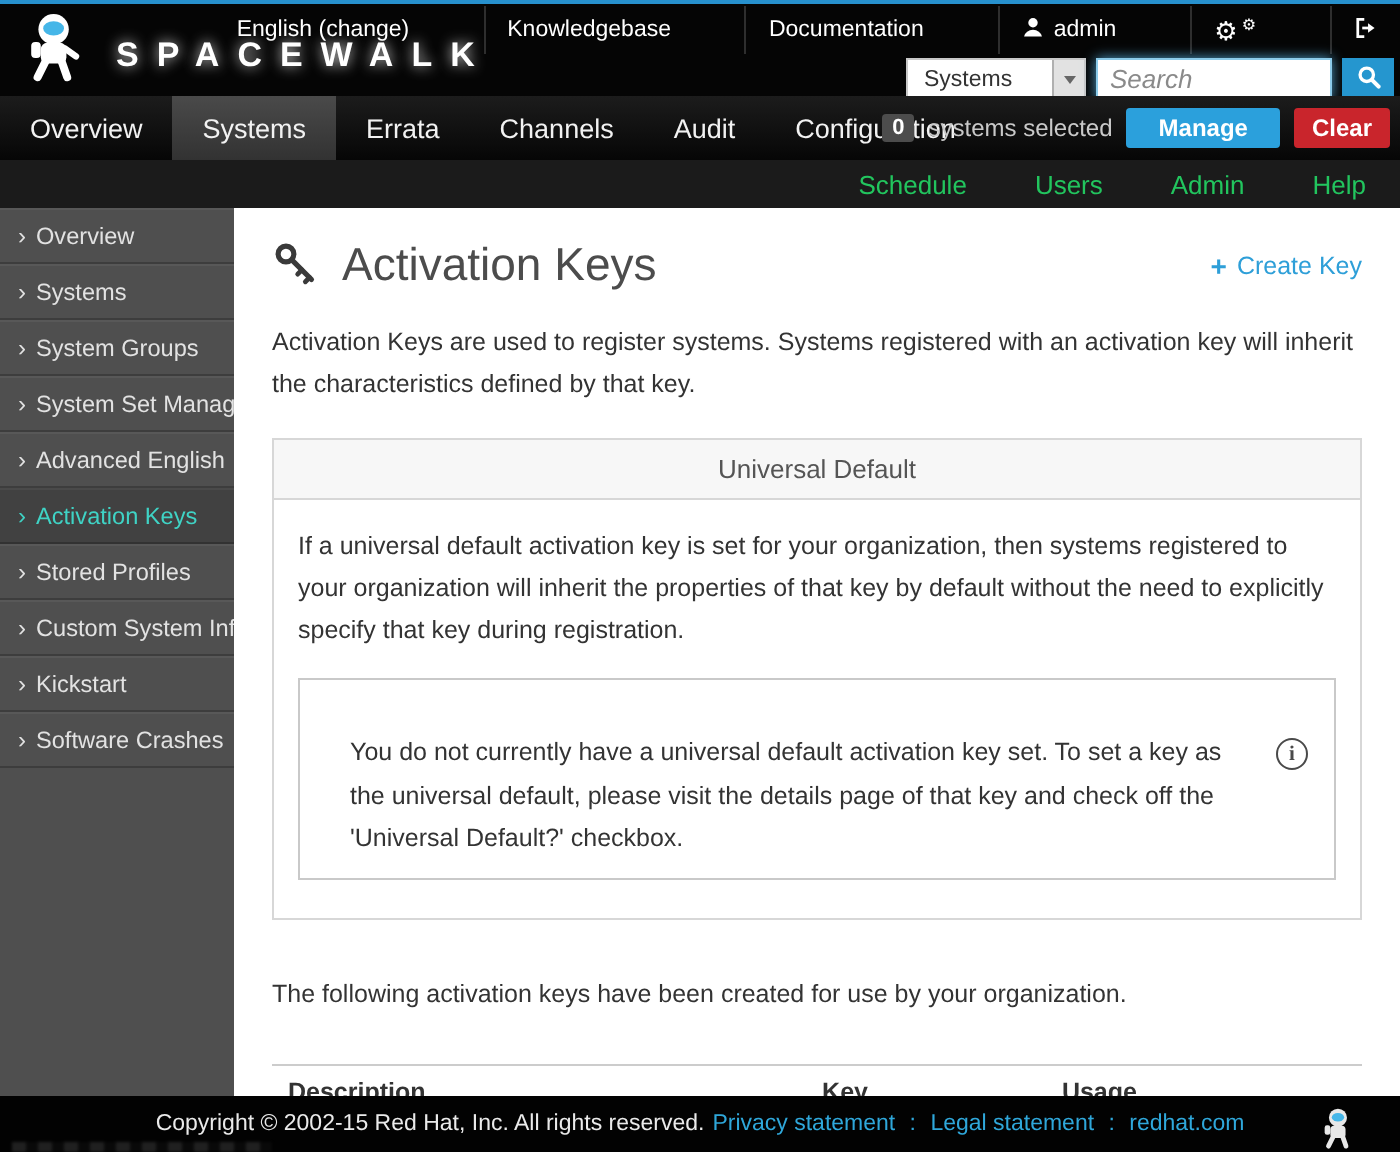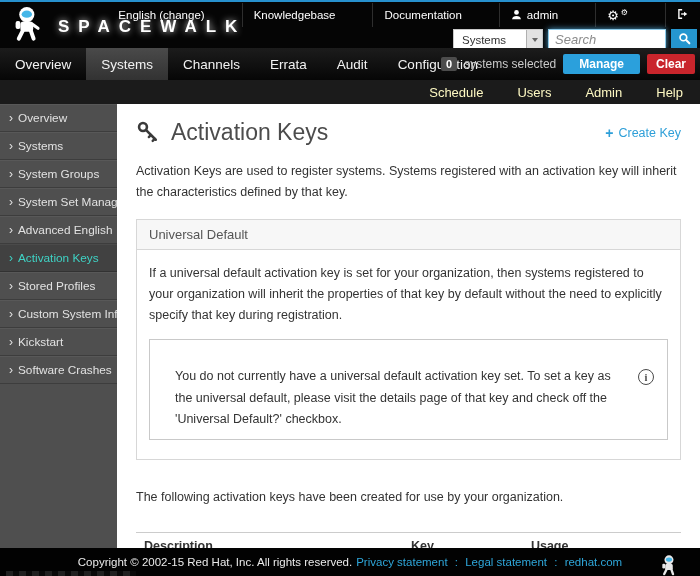--- a/index.html
+++ b/index.html
@@ -38,21 +38,21 @@
   .tab.active { background:linear-gradient(#4a4a4a,#323232); }
   .nav-right { position:absolute; right:5px; top:0; height:32px; display:flex; align-items:center; gap:7px; }
   .count-badge { background:#4c4c4c; color:#fff; font-size:11px; font-weight:700;
     padding:1px 5px; border-radius:2px; }
   .selected-label { color:#c9c9c9; font-size:12px; }
   .btn-manage { background:#2ba0dc; color:#fff; font-size:12px; font-weight:700;
     padding:3px 16px; border-radius:2px; border:none; cursor:pointer; }
   .btn-clear { background:#c9252c; color:#fff; font-size:12px; font-weight:700;
     padding:3px 9px; border-radius:2px; border:none; cursor:pointer; }
   .nav-row2 { height:24px; background:#1b1b1b; display:flex; justify-content:flex-end; align-items:center; }
-  .nav2-item { color:#fef9c3; font-size:13px; padding:0 17px; cursor:pointer; }
+  .nav2-item { color:#22c55e; font-size:13px; padding:0 17px; cursor:pointer; }
 
   
   .page { display:flex; height:444px; }
   .sidebar { width:117px; background:#4f4f4f; flex:0 0 117px; }
   .side-item { display:flex; align-items:center; gap:5px; padding:6px 5px 6px 9px;
     font-size:11.8px; color:#e2e2e2; border-bottom:1px solid rgba(0,0,0,.22);
     border-top:1px solid rgba(255,255,255,.05); cursor:pointer; white-space:nowrap; overflow:hidden; }
   .side-item .chev { font-size:12px; line-height:1; }
   .side-item.active { background:#414141; color:#3fd3c5; }
 
@@ -61,21 +61,21 @@
   .content-header { display:flex; justify-content:space-between; align-items:center; }
   .title-wrap { display:flex; align-items:center; gap:12px; }
   .page-title { font-size:23px; font-weight:400; color:#4c4c4c; }
   .create-key { display:flex; align-items:center; gap:5px; color:#2e9fd8; font-size:12.5px;
     cursor:pointer; text-decoration:none; }
   .plus-glyph { font-weight:700; font-size:14px; }
   .intro { margin-top:15px; line-height:1.7; }
 
   .panel { margin-top:15px; border:1px solid #d7d7d7; }
   .panel-header { background:#f7f7f7; padding:7px 12px; font-size:13px; color:#555;
-    border-bottom:1px solid #d7d7d7; }
+    border-bottom:1px solid #d7d7d7;text-align:center; }
   .panel-body { padding:13px 12px 19px 12px; }
   .panel-body p { line-height:1.7; margin-bottom:13px; }
   .alert-box { border:1px solid #c9c9c9; padding:26px 13px 9px 25px; display:flex;
     align-items:flex-start; gap:12px; }
   .alert-text { flex:1; line-height:1.7; }
   .info-icon { flex:0 0 16px; width:16px; height:16px; border:1.6px solid #4a4a4a; border-radius:50%;
     color:#4a4a4a; font-weight:700; font-size:10.5px; display:flex; align-items:center;
     justify-content:center; font-family:"Liberation Serif", serif; margin-top:3px; }
 
   .section-heading { margin-top:21px; font-size:15px; font-weight:400; color:#555; }
@@ -155,22 +155,22 @@
           <path d="M8.7 8.7 L12.2 12.2" stroke="#fff" stroke-width="2.2" stroke-linecap="round"></path>
         </svg>
       </span>
     </button>
   </div>
 </div>
 
 <div class="nav-row1">
   <span class="tab">Overview</span>
   <span class="tab active">Systems</span>
+  <span class="tab">Errata</span>
   <span class="tab">Channels</span>
-  <span class="tab">Errata</span>
   <span class="tab">Audit</span>
   <span class="tab">Configuration</span>
   <div class="nav-right">
     <span class="count-badge">0</span>
     <span class="selected-label">systems selected</span>
     <button class="btn-manage">Manage</button>
     <button class="btn-clear">Clear</button>
   </div>
 </div>
 <div class="nav-row2">

